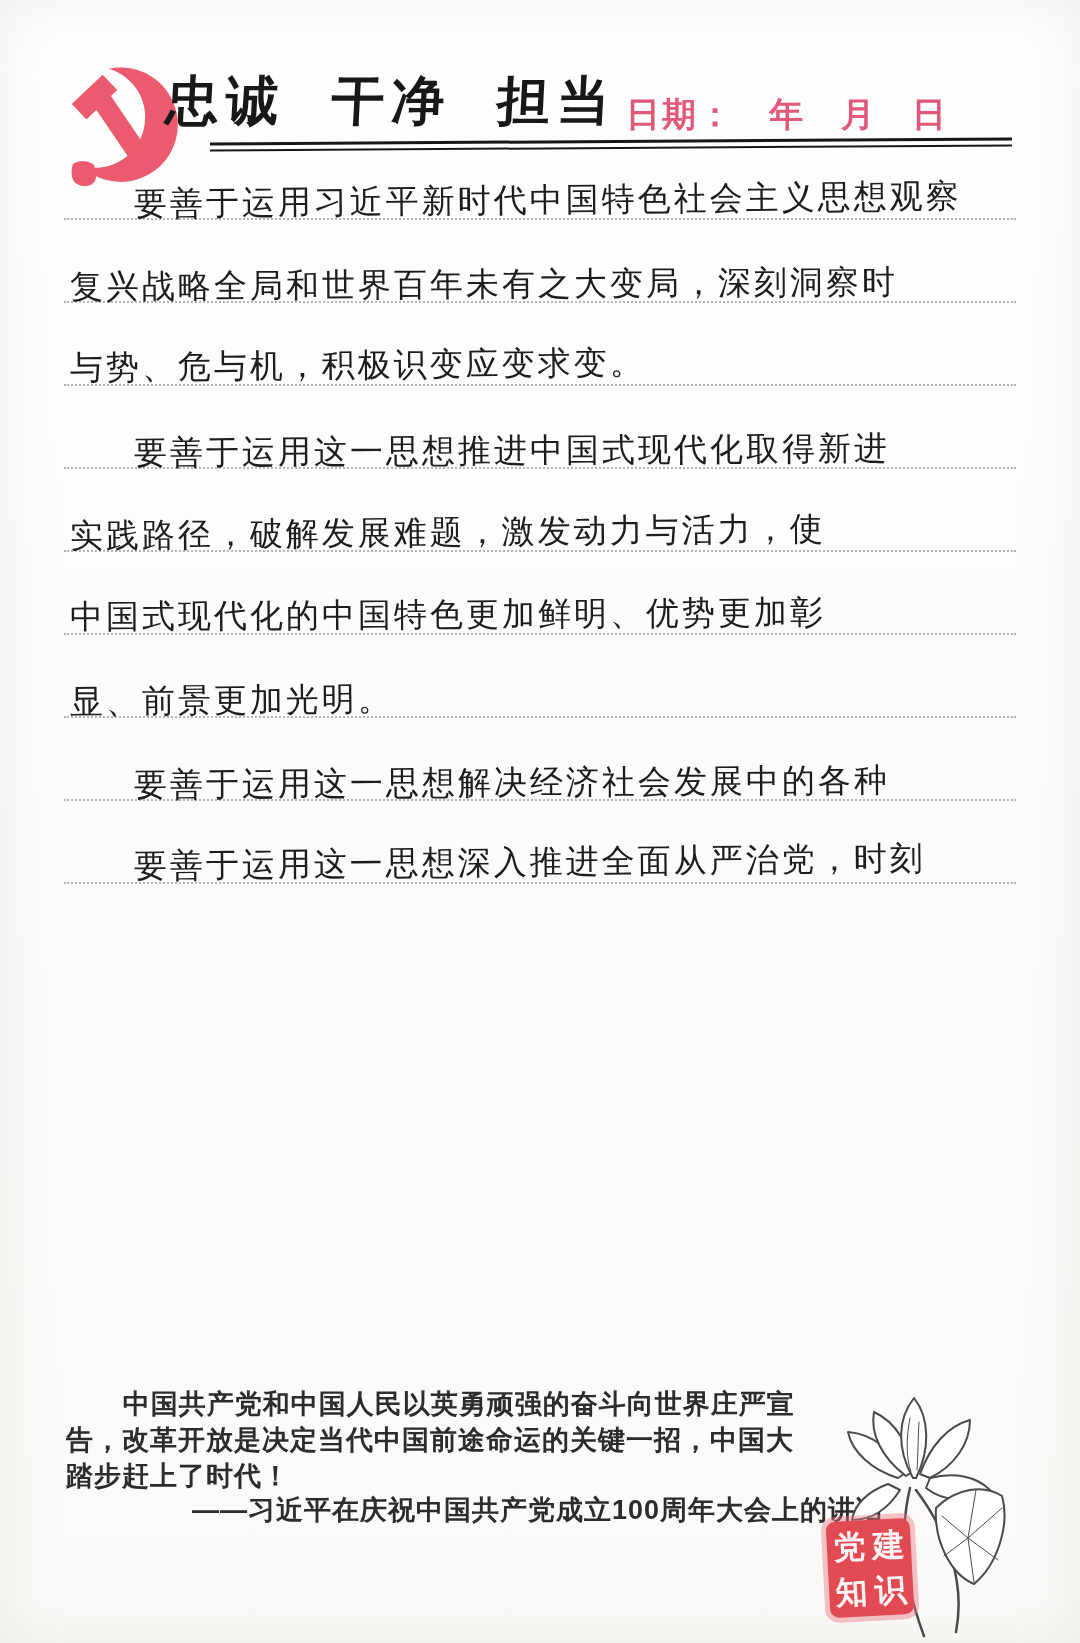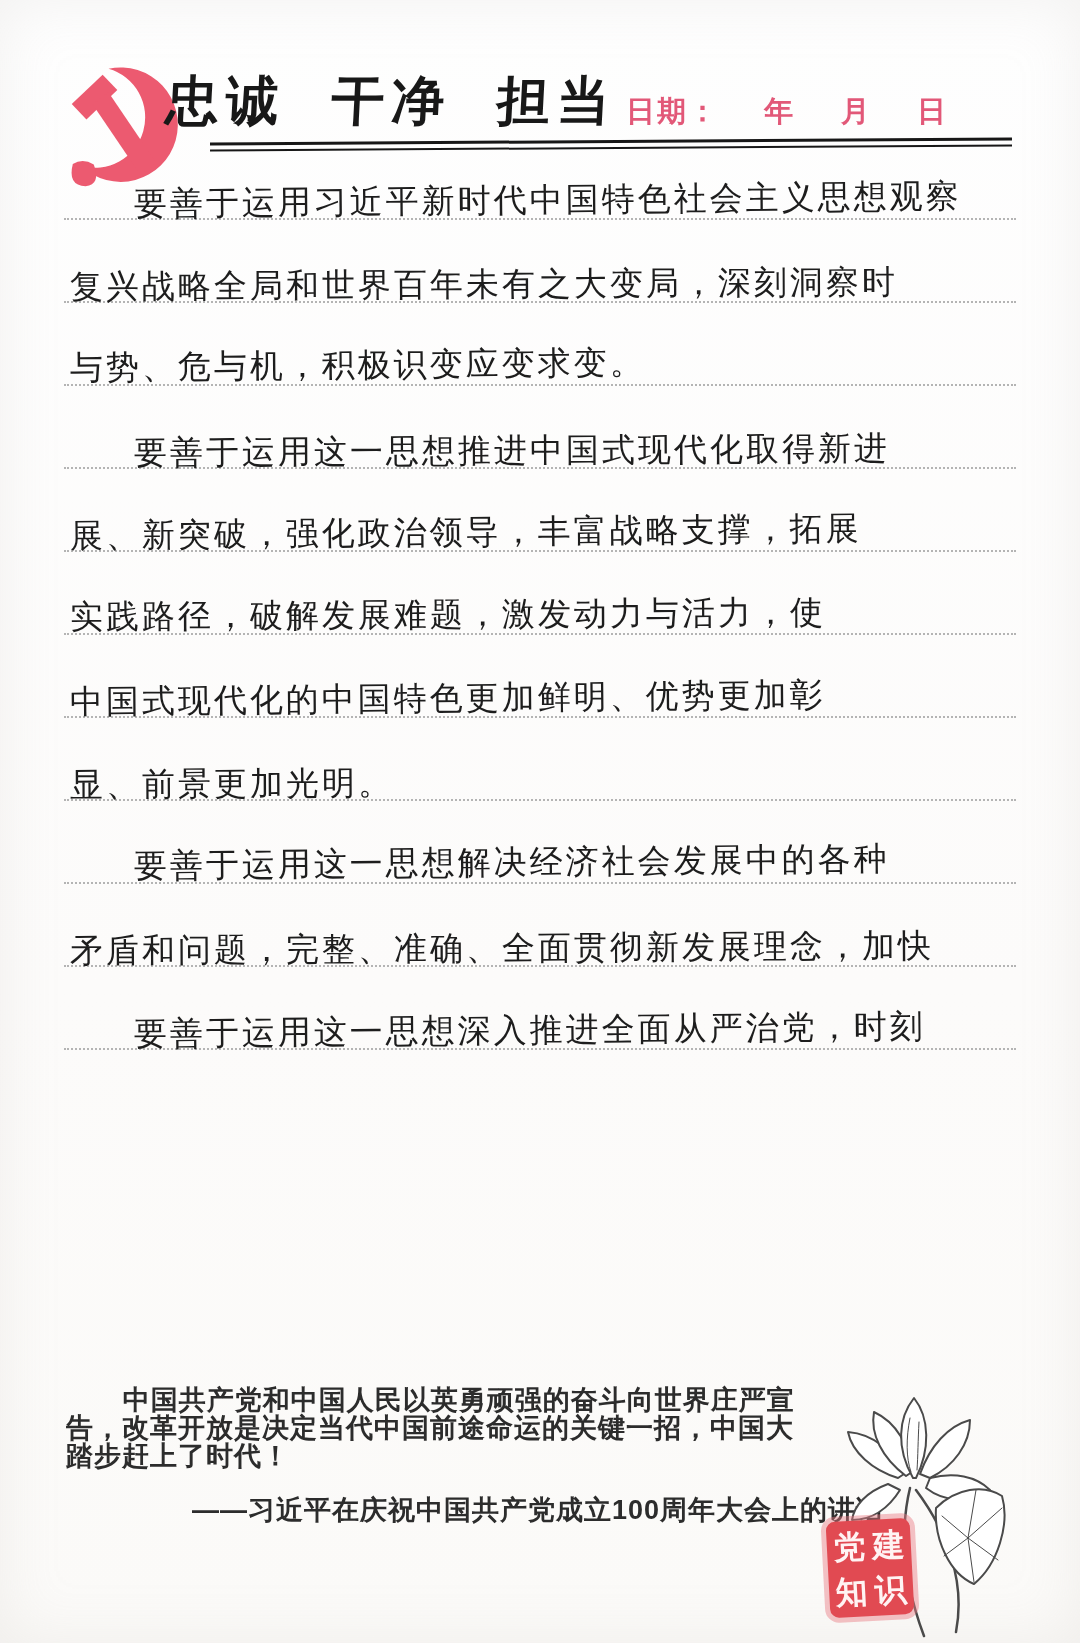--- a/index.html
+++ b/index.html
@@ -14,21 +14,21 @@
   .emblem{position:absolute;left:54px;top:60px;width:134px;height:130px;}
   .title{
     position:absolute;left:166px;top:66px;margin:0;
     font-family:"DejaVu Serif",serif;font-size:53px;font-weight:bold;
     color:#181818;letter-spacing:7px;word-spacing:20px;
     transform:skewX(-3deg);
   }
   .date-row{
     position:absolute;left:626px;top:92px;width:322px;
     display:flex;justify-content:space-between;
-    color:#e25878;font-size:29px;font-weight:bold;letter-spacing:2px;
+    color:#e25878;font-size:34px;font-weight:bold;letter-spacing:2px;
   }
   .double-rule{
     position:absolute;left:210px;top:140px;width:802px;height:4px;
     border-top:3px solid #171717;border-bottom:2px solid #171717;
     transform:rotate(-0.35deg);
   }
 
   
   .lines{position:absolute;left:64px;top:137px;width:952px;}
   .line{height:81px;border-bottom:2px dotted #b4b4b4;position:relative;text-align:center;}
@@ -38,21 +38,21 @@
     font-size:33px;letter-spacing:3px;color:#1d1d1d;
     transform:rotate(-0.35deg);transform-origin:left bottom;
   }
   .line.indent .hw{left:70px;}
   .line:nth-child(odd) .hw{transform:rotate(-0.55deg);}
   .line:nth-child(3n) .hw{bottom:-7px;}
 
   
   .quote{
     position:absolute;left:66px;top:1386px;width:734px;margin:0;
-    font-size:27px;line-height:28px;font-weight:600;color:#2c2c2c;
+    font-size:27px;line-height:36px;font-weight:600;color:#2c2c2c;
     text-indent:2.1em;letter-spacing:1px;
   }
   .attribution{
     position:absolute;left:192px;top:1492px;margin:0;
     font-size:27px;font-weight:600;color:#2c2c2c;letter-spacing:1px;
   }
   .lotus{position:absolute;left:818px;top:1388px;width:202px;height:255px;}
   .stamp{
     position:absolute;left:828px;top:1520px;width:84px;height:96px;
     background:#e14a52;border-radius:9px;transform:rotate(-3deg);
@@ -99,36 +99,30 @@
     <div class="line">
         <span class="hw">复兴战略全局和世界百年未有之大变局，深刻洞察时</span>
       </div>
     <div class="line">
         <span class="hw">与势、危与机，积极识变应变求变。</span>
       </div>
     <div class="line indent">
         <span class="hw">要善于运用这一思想推进中国式现代化取得新进</span>
       </div>
     <div class="line">
-        <span class="hw">展、新突破，强化政治领导，丰富战略支撑，拓展</span>
-      </div>
-    <div class="line">
         <span class="hw">实践路径，破解发展难题，激发动力与活力，使</span>
       </div>
     <div class="line">
         <span class="hw">中国式现代化的中国特色更加鲜明、优势更加彰</span>
       </div>
     <div class="line">
         <span class="hw">显、前景更加光明。</span>
       </div>
     <div class="line indent">
         <span class="hw">要善于运用这一思想解决经济社会发展中的各种</span>
-      </div>
-    <div class="line">
-        <span class="hw">矛盾和问题，完整、准确、全面贯彻新发展理念，加快</span>
       </div>
     <div class="line indent">
         <span class="hw">要善于运用这一思想深入推进全面从严治党，时刻</span>
       </div>
   </div>
 
   <p class="quote">中国共产党和中国人民以英勇顽强的奋斗向世界庄严宣告，改革开放是决定当代中国前途命运的关键一招，中国大踏步赶上了时代！</p>
   <p class="attribution">——习近平在庆祝中国共产党成立100周年大会上的讲话</p>
 
   <div class="lotus">

